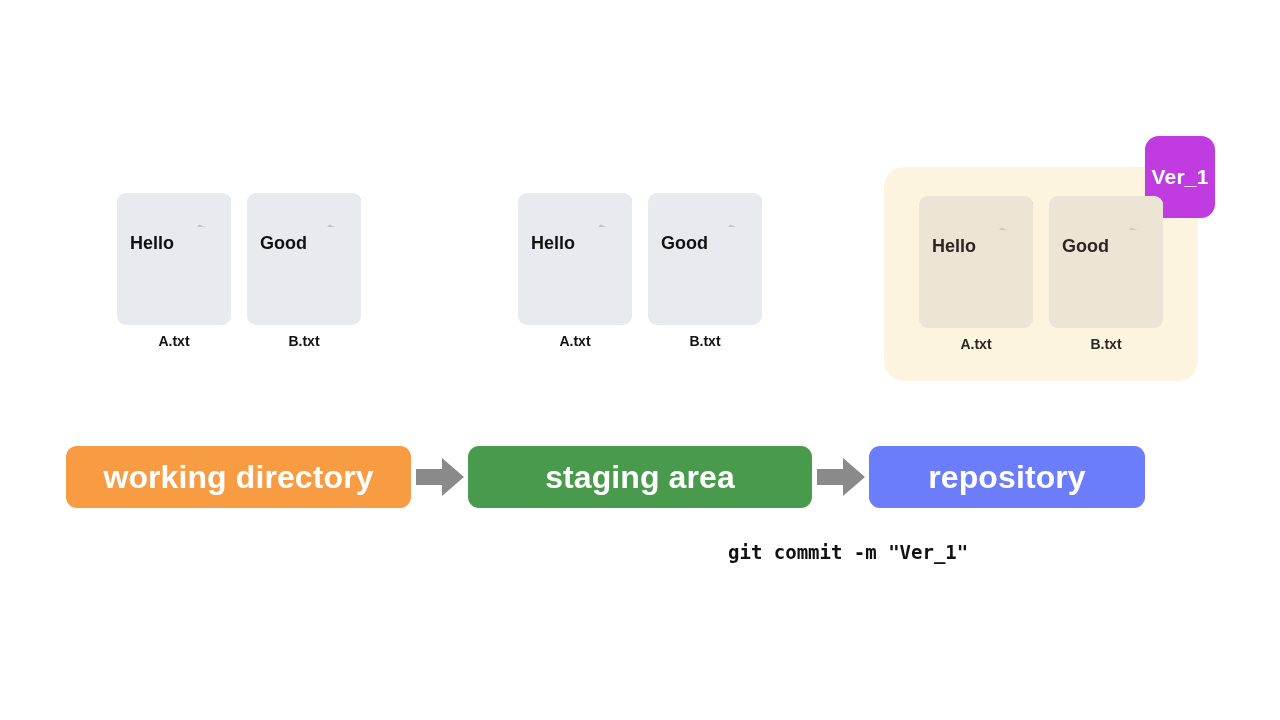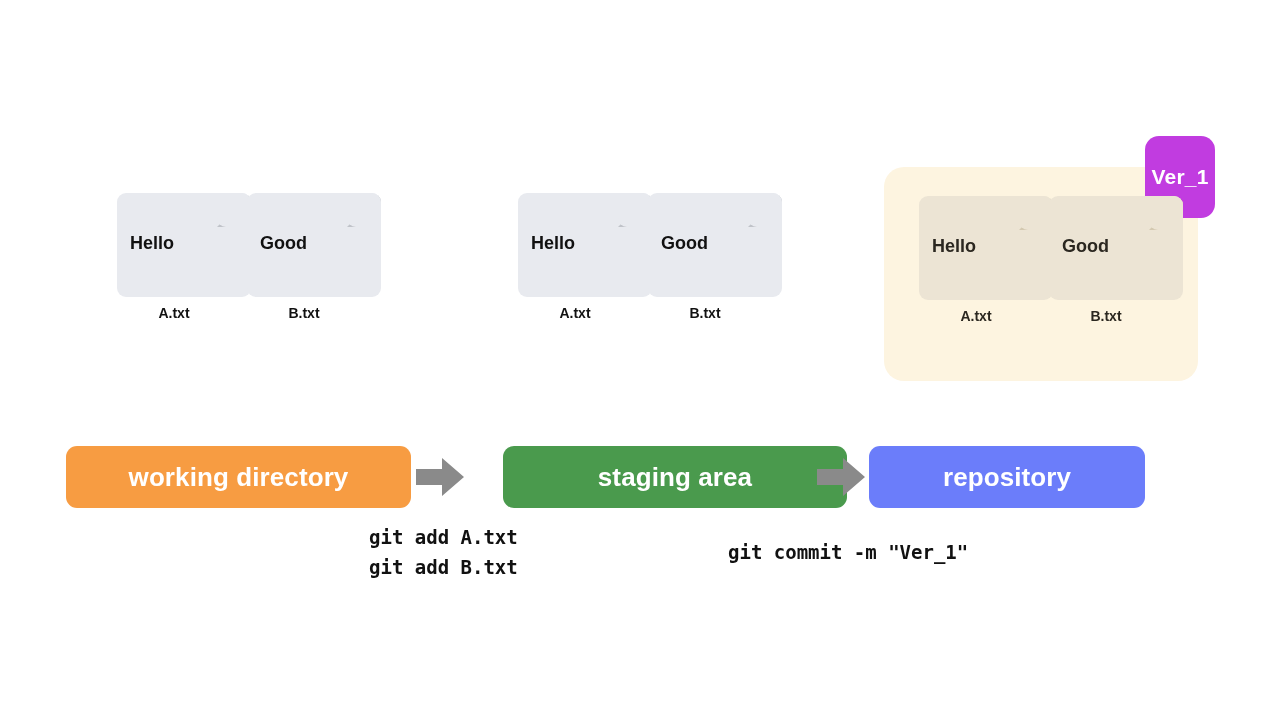--- a/index.html
+++ b/index.html
@@ -53,24 +53,23 @@
   }
 
   
   .file-item {
     position: absolute;
     width: 114px;
   }
   .file-card {
     position: relative;
     width: 114px;
-    height: 104px;
+    height: 132px;
     border-radius: 9px;
     overflow: hidden;
-    padding-left: 20px;
   }
   .file-card.plain { background: #e8eaef; }
   .file-card.beige { background: #ece4d4; }
 
   .file-card .fold {
     position: absolute;
     top: 0;
     right: 0;
     width: 0;
     height: 0;
@@ -120,21 +119,21 @@
 
   
   .stage-bar {
     position: absolute;
     height: 62px;
     border-radius: 11px;
     display: flex;
     align-items: center;
     justify-content: center;
     color: #ffffff;
-    font-size: 26px;
+    font-size: 32px;
     font-weight: bold;
     letter-spacing: .1px;
   }
 
   
   .arrow {
     position: absolute;
     width: 48px;
     height: 38px;
   }
@@ -209,34 +208,32 @@
     <div class="file-card beige">
       <div class="fold"></div>
       <div class="fold-notch"></div>
       <div class="file-text">Good</div>
     </div>
     <div class="file-label brown">B.txt</div>
   </div>
 
   <div class="stage-bar" style="left:66px; top:446px; width:345px; background:#f79c42;">working directory</div>
 
-  <div class="stage-bar" style="left:468px; top:446px; width:344px; background:#4a9a4d;margin-left:35px;">staging area</div>
+  <div class="stage-bar" style="left:468px; top:446px; width:344px; background:#4a9a4d;">staging area</div>
 
   <div class="stage-bar" style="left:869px; top:446px; width:276px; background:#6b7dfa;">repository</div>
 
   <div class="arrow" style="left:416px; top:458px;">
     <svg width="48" height="38" viewBox="0 0 48 38" xmlns="http://www.w3.org/2000/svg">
       <path d="M0 11 L26 11 L26 0 L48 19 L26 38 L26 27 L0 27 Z" fill="#8a8a8a"></path>
     </svg>
   </div>
 
   <div class="arrow" style="left:817px; top:458px;">
     <svg width="48" height="38" viewBox="0 0 48 38" xmlns="http://www.w3.org/2000/svg">
       <path d="M0 11 L26 11 L26 0 L48 19 L26 38 L26 27 L0 27 Z" fill="#8a8a8a"></path>
     </svg>
   </div>
 
-  <div class="cmd" style="left:369px; top:522px;">git add A.txt
-git add B.txt</div>
 
   <div class="cmd" style="left:728px; top:537px;">git commit -m "Ver_1"</div>
 
 </div>
 
 </body></html>

